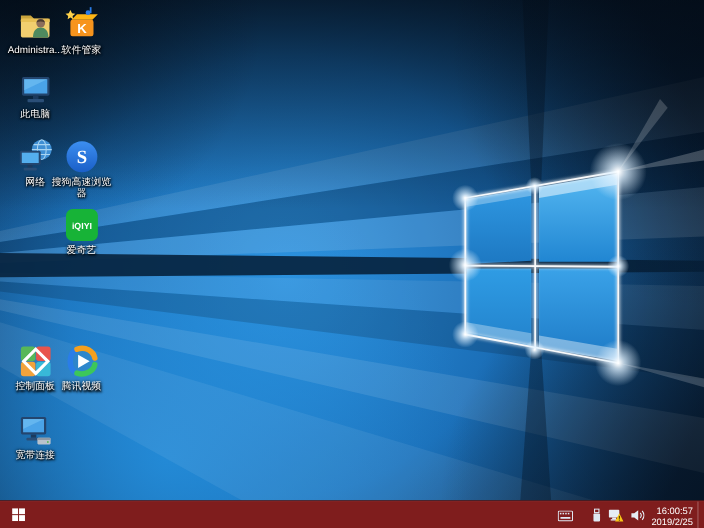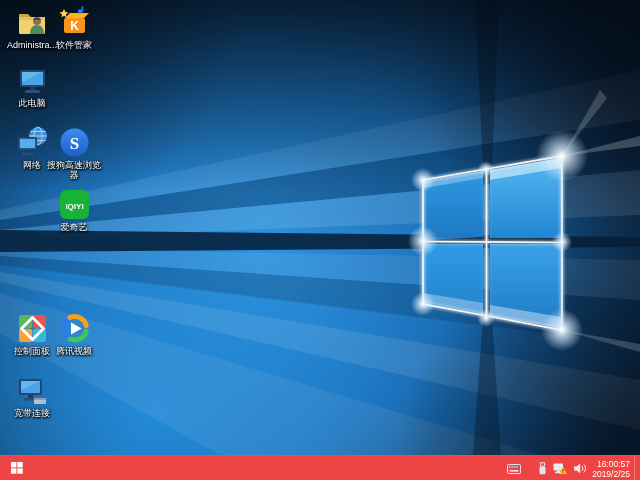--- a/index.html
+++ b/index.html
@@ -10,21 +10,21 @@
   .desktop{position:absolute;left:0;top:0;width:640px;height:455px;overflow:hidden;}
   .desktop svg.wall{position:absolute;left:0;top:0;display:block;}
   
   .dicon{position:absolute;width:58px;text-align:center;cursor:default;}
   .dicon .art{display:block;width:33px;height:33px;margin:0 auto;}
   .dicon .lbl{display:block;margin-top:1px;font-size:9px;line-height:10px;color:#fff;
     text-shadow:0 1px 2px #000,1px 1px 2px #000,0 0 3px #000;word-break:break-all;}
   .c1{left:3px}.c2{left:45px}
   .r1{top:6px}.r2{top:64px}.r3{top:126px}.r4{top:188px}.r5{top:250px}.r6{top:312px}.r7{top:374px}
   
-  .taskbar{position:absolute;left:0;top:455px;width:640px;height:25px;background:#ef4444;
+  .taskbar{position:absolute;left:0;top:455px;width:640px;height:25px;background:#7f1d1d;
     display:flex;align-items:center;border-top:1px solid rgba(255,255,255,0.05);}
   .startbtn{width:34px;height:25px;display:flex;align-items:center;justify-content:center;
     background:transparent;border:none;padding:0;cursor:pointer;}
   .tray{position:absolute;right:0;top:0;height:25px;display:flex;align-items:center;}
   .trayic{display:flex;align-items:center;justify-content:center;height:25px;padding:0 3px;cursor:pointer;}
   .trayic.kbd{margin-right:11px;}
   .clock{height:25px;display:flex;flex-direction:column;justify-content:center;align-items:flex-end;
     padding:0 4px 0 3px;color:#fff;font-size:8.5px;line-height:10px;cursor:pointer;}
   .tb-divider{width:1px;height:25px;background:rgba(255,255,255,0.28);}
   .showdesk{width:5px;height:25px;cursor:pointer;}

